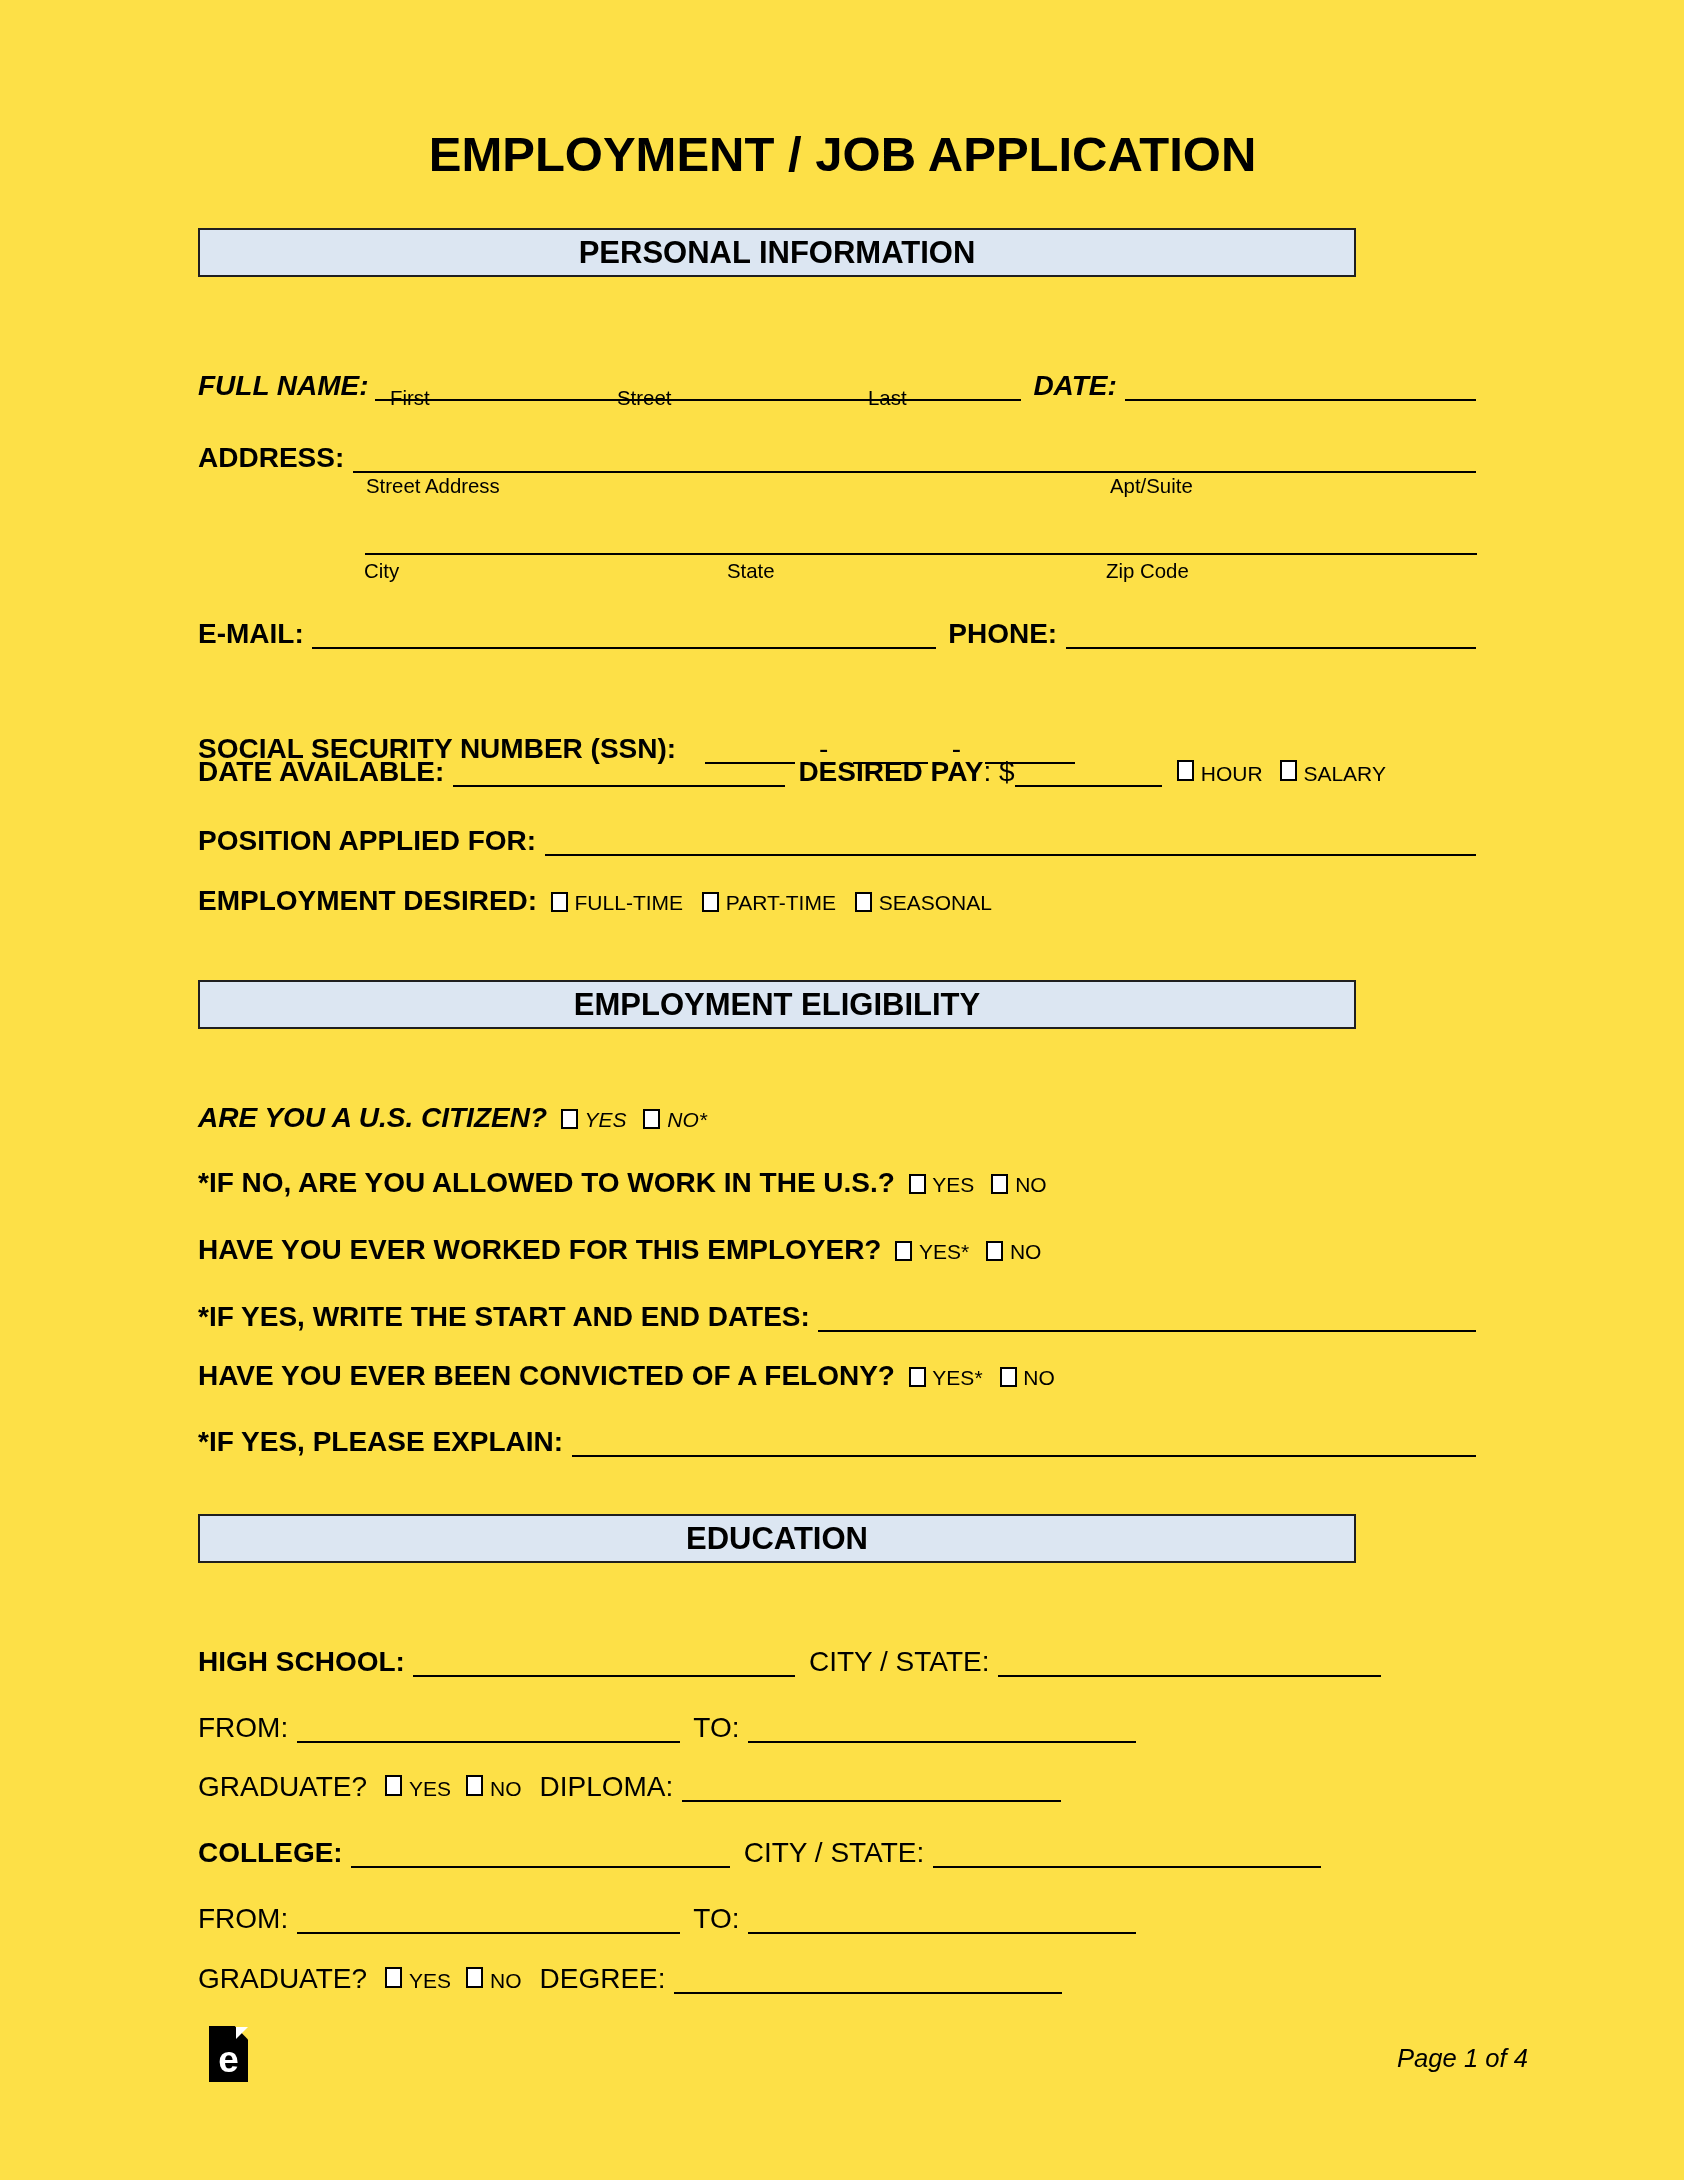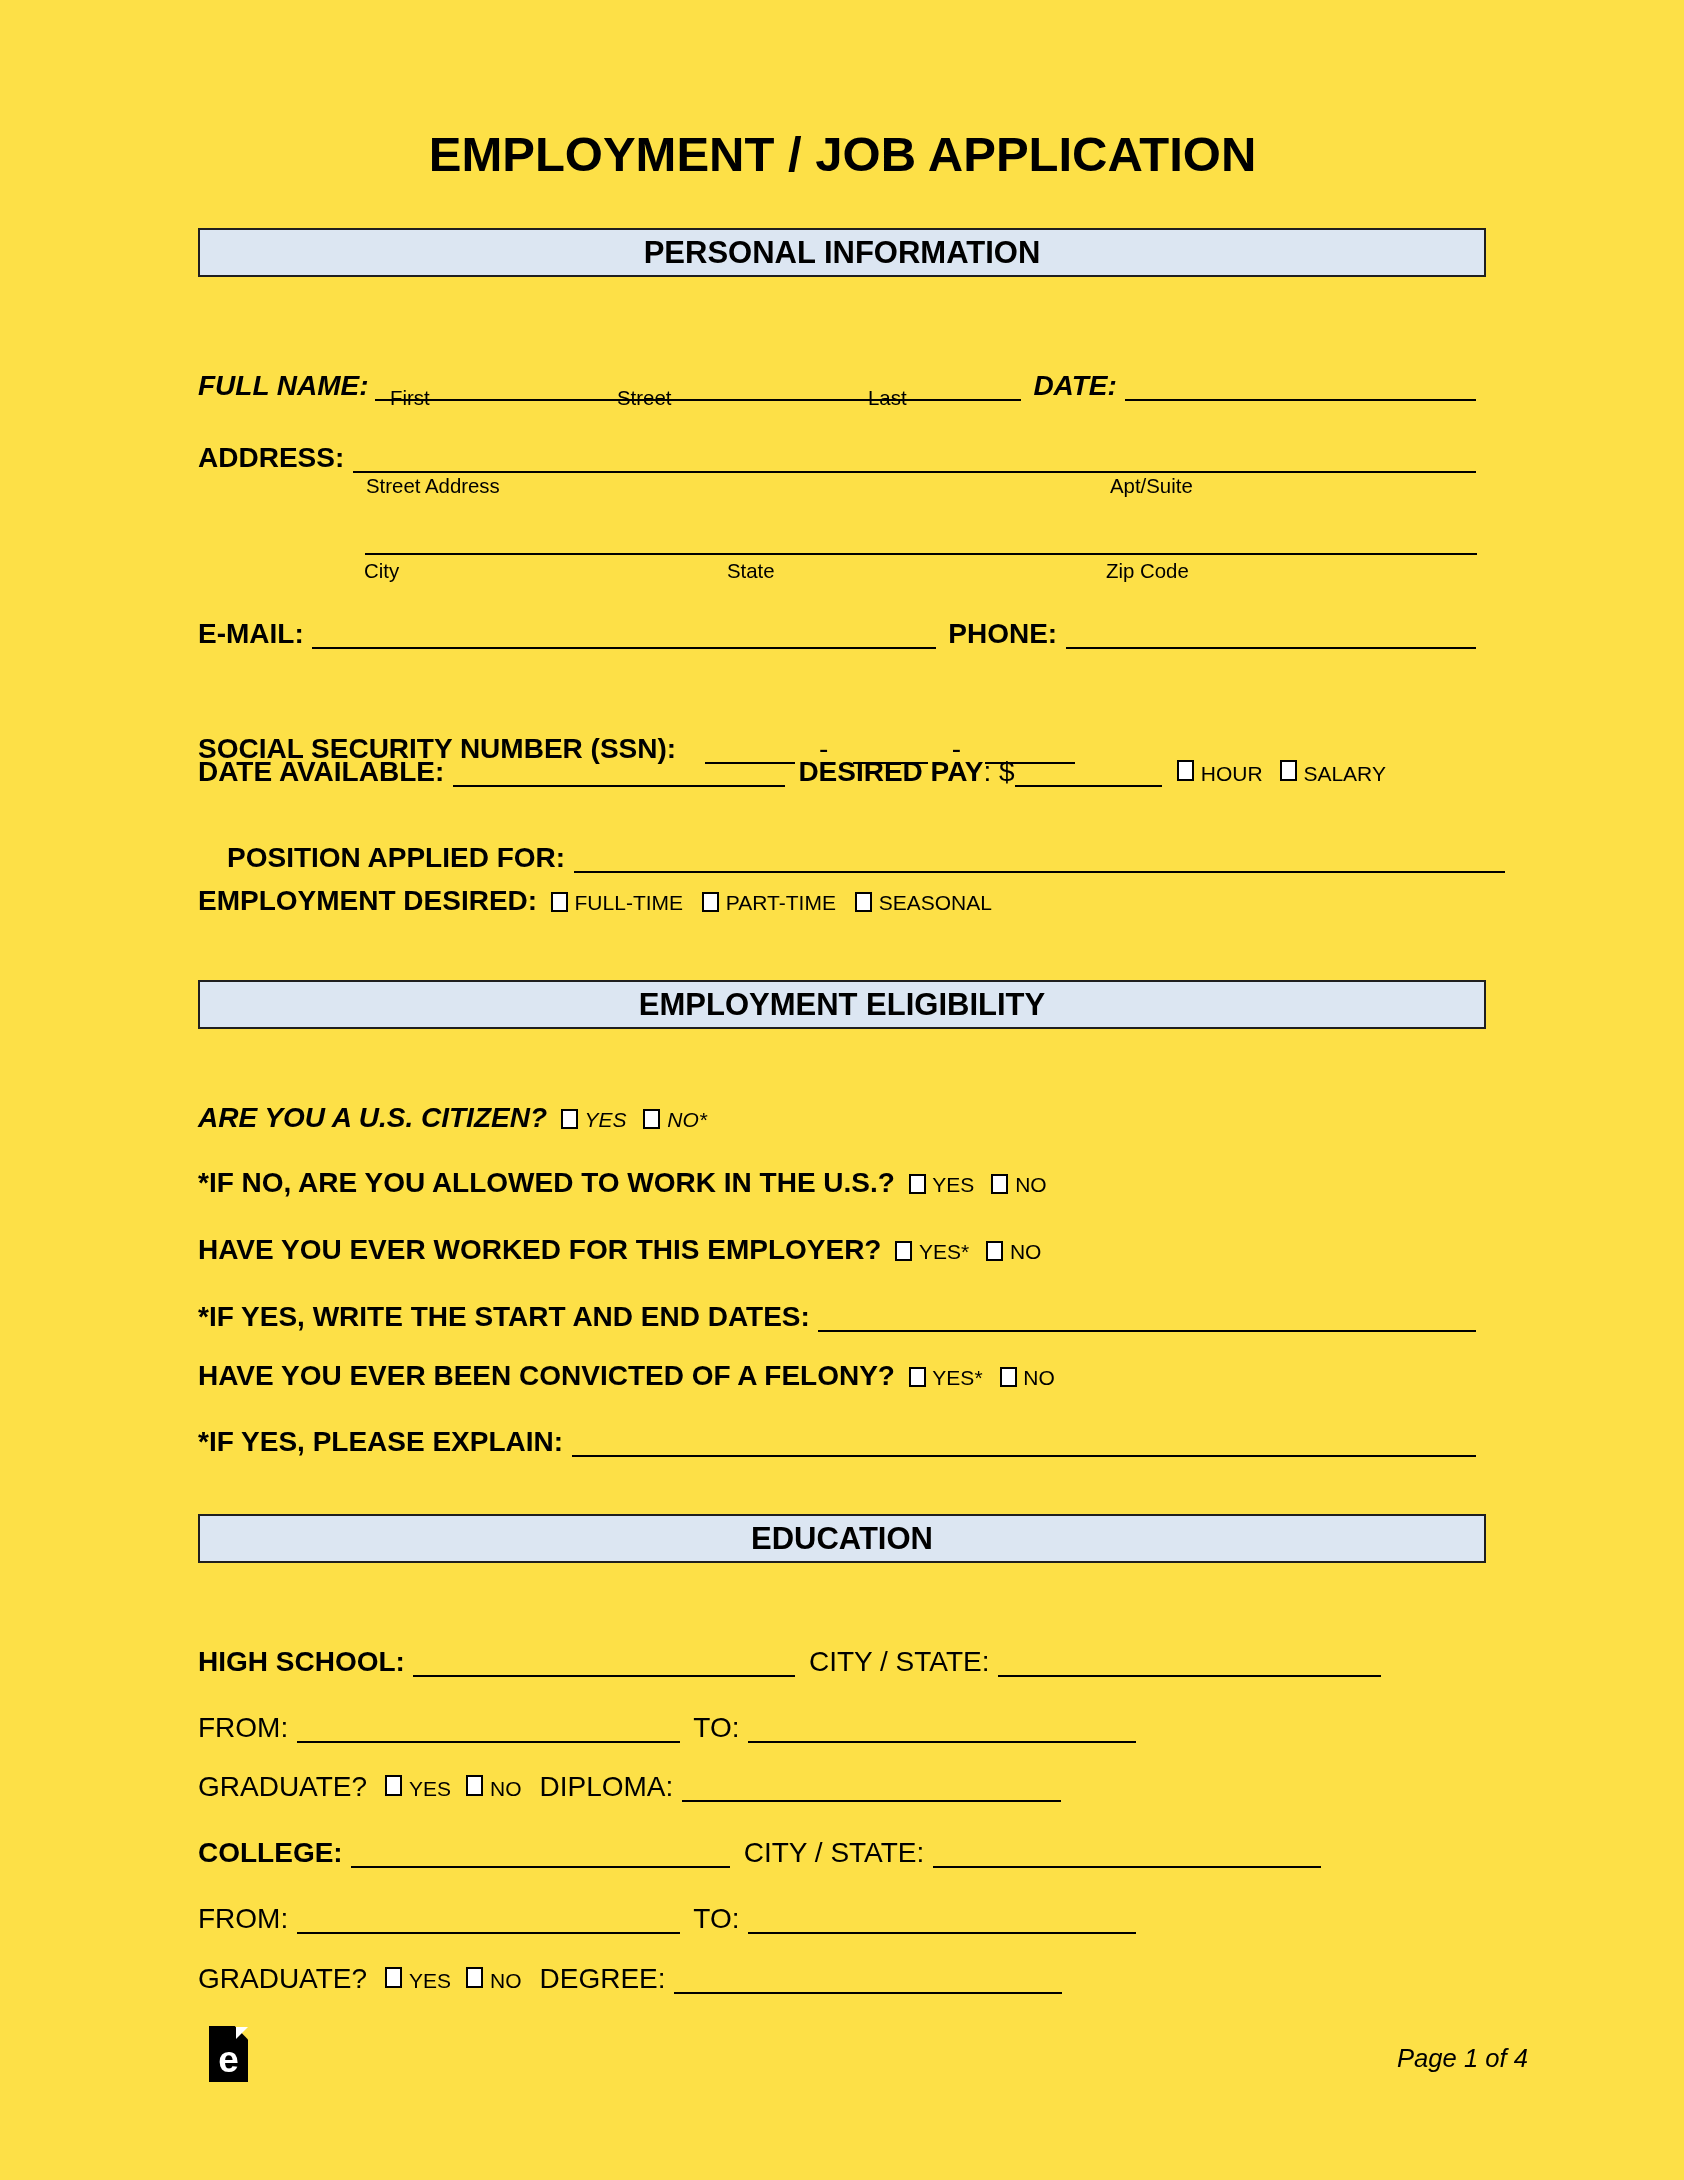--- a/index.html
+++ b/index.html
@@ -14,21 +14,21 @@
   }
   .title{
     position:absolute;
     left:0; top:126px; width:100%;
     text-align:center;
     font-size:49px;
     font-weight:bold;
   }
   .bar{
     position:absolute;
-    left:198px; width:1288px; height:49px;
+    left:198px; width:1158px; height:49px;
     background:#dce6f2;
     border:2.6px solid #1f1f1f;
     box-sizing:border-box;
     display:flex; align-items:center; justify-content:center;
     font-size:31px; font-weight:bold;
   }
   .row{
     position:absolute;
     left:198px; width:1278px;
     display:flex; align-items:baseline;
@@ -157,21 +157,21 @@
     <span class="line ml10" style="width:332px;"></span>
     <span class="b ml16">DESIRED PAY</span>
     <span>: $</span>
     <span class="line" style="width:147px;"></span>
     <span class="cb ml18"></span>
     <span class="cap ml8">HOUR</span>
     <span class="cb ml20"></span>
     <span class="cap ml8">SALARY</span>
   </div>
 
-  <div class="row" style="top:836px;margin-left:29px;">
+  <div class="row" style="top:819px;">
     <span class="b">POSITION APPLIED FOR:</span>
     <span class="line grow ml10"></span>
   </div>
 
   <div class="row" style="top:884px;">
     <span class="b">EMPLOYMENT DESIRED:</span>
     <span class="cb ml16"></span>
     <span class="cap ml8">FULL-TIME</span>
     <span class="cb ml22"></span>
     <span class="cap ml8">PART-TIME</span>

